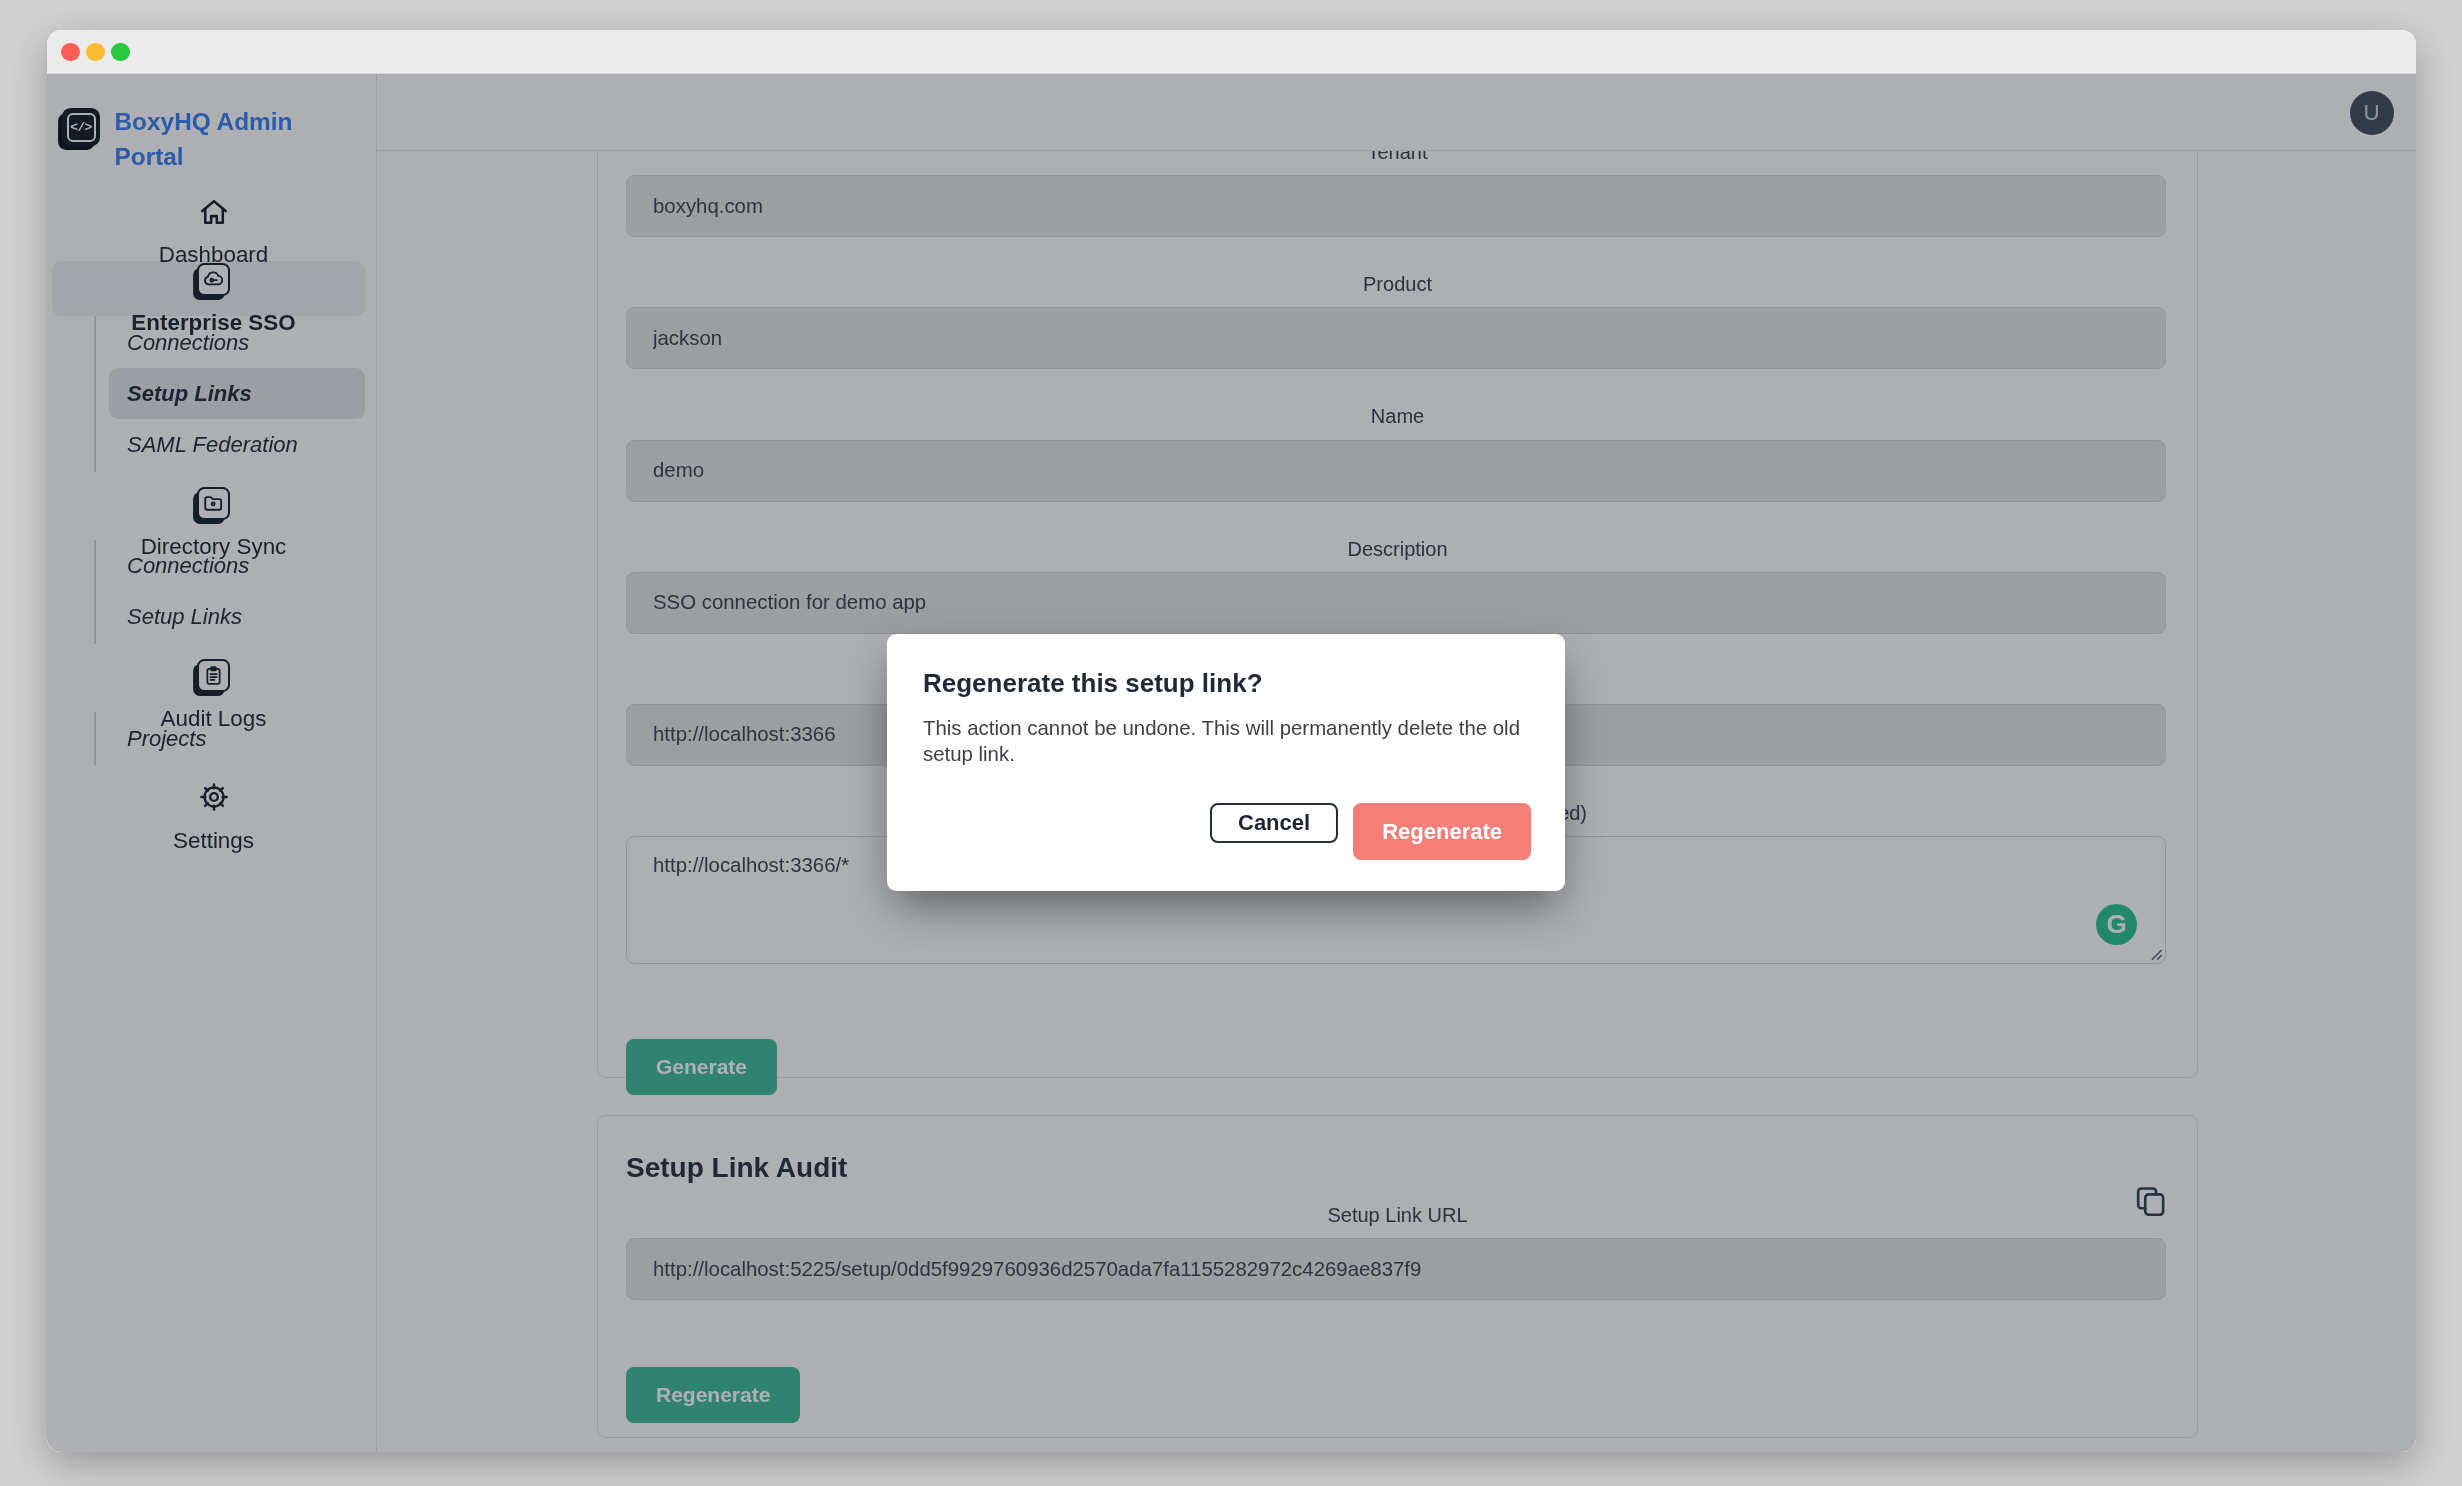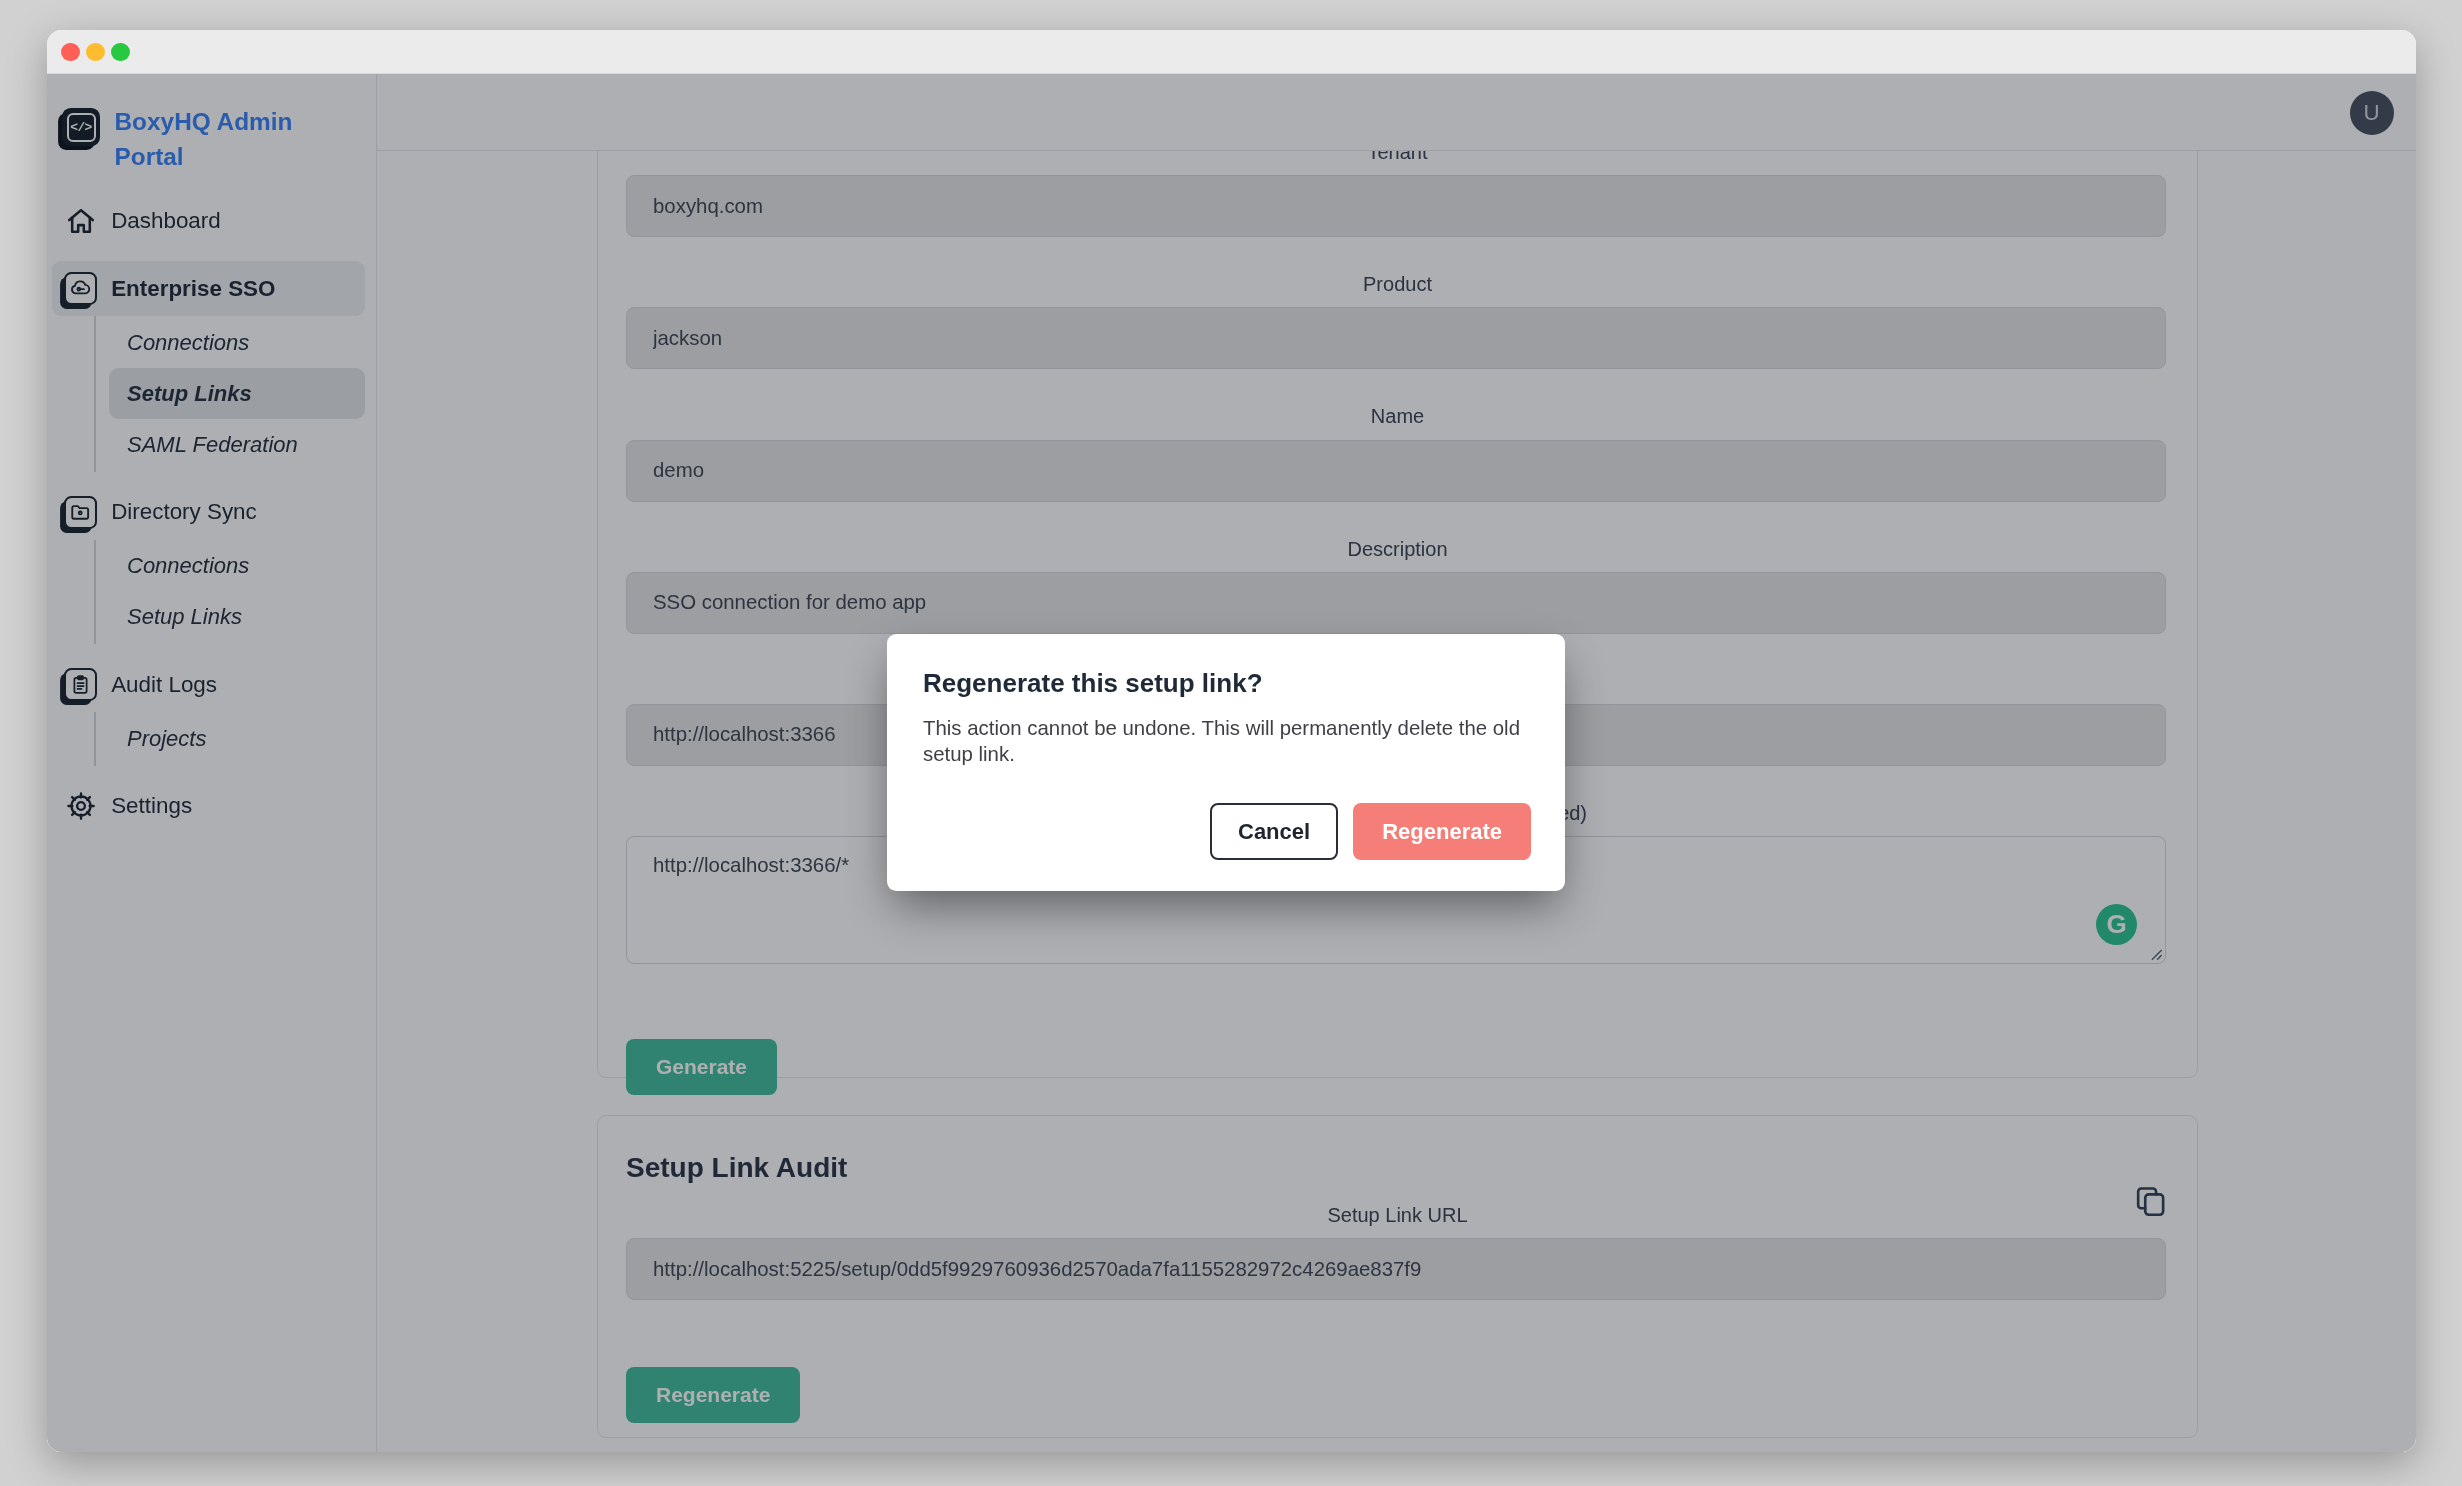--- a/index.html
+++ b/index.html
@@ -42,21 +42,21 @@
     width:29px; height:29px; border:2px solid #fff; border-radius:6px;
     display:flex; align-items:center; justify-content:center;
     color:#fff; font-family:"Liberation Mono", monospace; font-size:13px; font-weight:700; letter-spacing:-0.7px;
   }
   .logo-title { font-size:24.4px; font-weight:700; color:#3b82f6; line-height:35px; }
 
   nav.side-nav { position:absolute; left:0; right:0; top:119px; }
   .nav-row {
     height:55px; margin:0 11.2px 0 4.6px; display:flex; align-items:center;
     gap:12px; padding-left:10.6px; border-radius:9.2px;
-    font-size:22.4px; color:#1f2937; font-weight:500; cursor:default;
+    font-size:22.4px; color:#1f2937; font-weight:500; cursor:default;flex-direction:column;
   }
   .nav-row.active { background:#eef0f2; font-weight:700; }
   .nav-row.gap-above { margin-top:13px; }
   .nav-icon { width:37px; height:37px; display:flex; align-items:center; justify-content:center; flex:0 0 37px; color:#1b2430; }
   .keycap {
     width:33px; height:33px; border:2.6px solid #1b2430; border-radius:7.3px;
     box-shadow:-4.6px 4.6px 0 -0.7px #1b2430; background:#fff;
     display:flex; align-items:center; justify-content:center; color:#1b2430;
   }
   .sub-list { margin-left:47px; border-left:2px solid #d4d8dc; padding:1.3px 0;font-style:italic; }
@@ -125,21 +125,21 @@
   }
   .modal {
     position:absolute; left:840px; top:560px; width:678px; height:257px;
     background:#fff; border-radius:9.2px; z-index:50; padding:34px 36px;
     box-shadow:0 20px 46px -6.6px rgba(0,0,0,.45);
   }
   .modal-title { font-size:26px; line-height:30px; font-weight:700; color:#1f2937; }
   .modal-body { margin-top:17px; font-size:20.4px; line-height:26px; color:#3f3f46; white-space:nowrap; }
   .modal-actions { position:absolute; right:34px; bottom:31px; display:flex; gap:15px; }
   .btn-cancel {
-    height:57px; padding:0 26px; background:#fff; border:2px solid #272e38; border-radius:8px;
+    height:40px; padding:0 26px; background:#fff; border:2px solid #272e38; border-radius:8px;
     font-size:22px; font-weight:600; color:#1f2430; font-family:"Liberation Sans", sans-serif; cursor:pointer;
   }
   .btn-danger {
     height:57px; padding:0 29px; background:#f57f78; border:none; border-radius:8px;
     font-size:22px; font-weight:600; color:#fff; font-family:"Liberation Sans", sans-serif; cursor:pointer;
   }
   svg { display:block; }
 </style>
 </head>
 <body>

